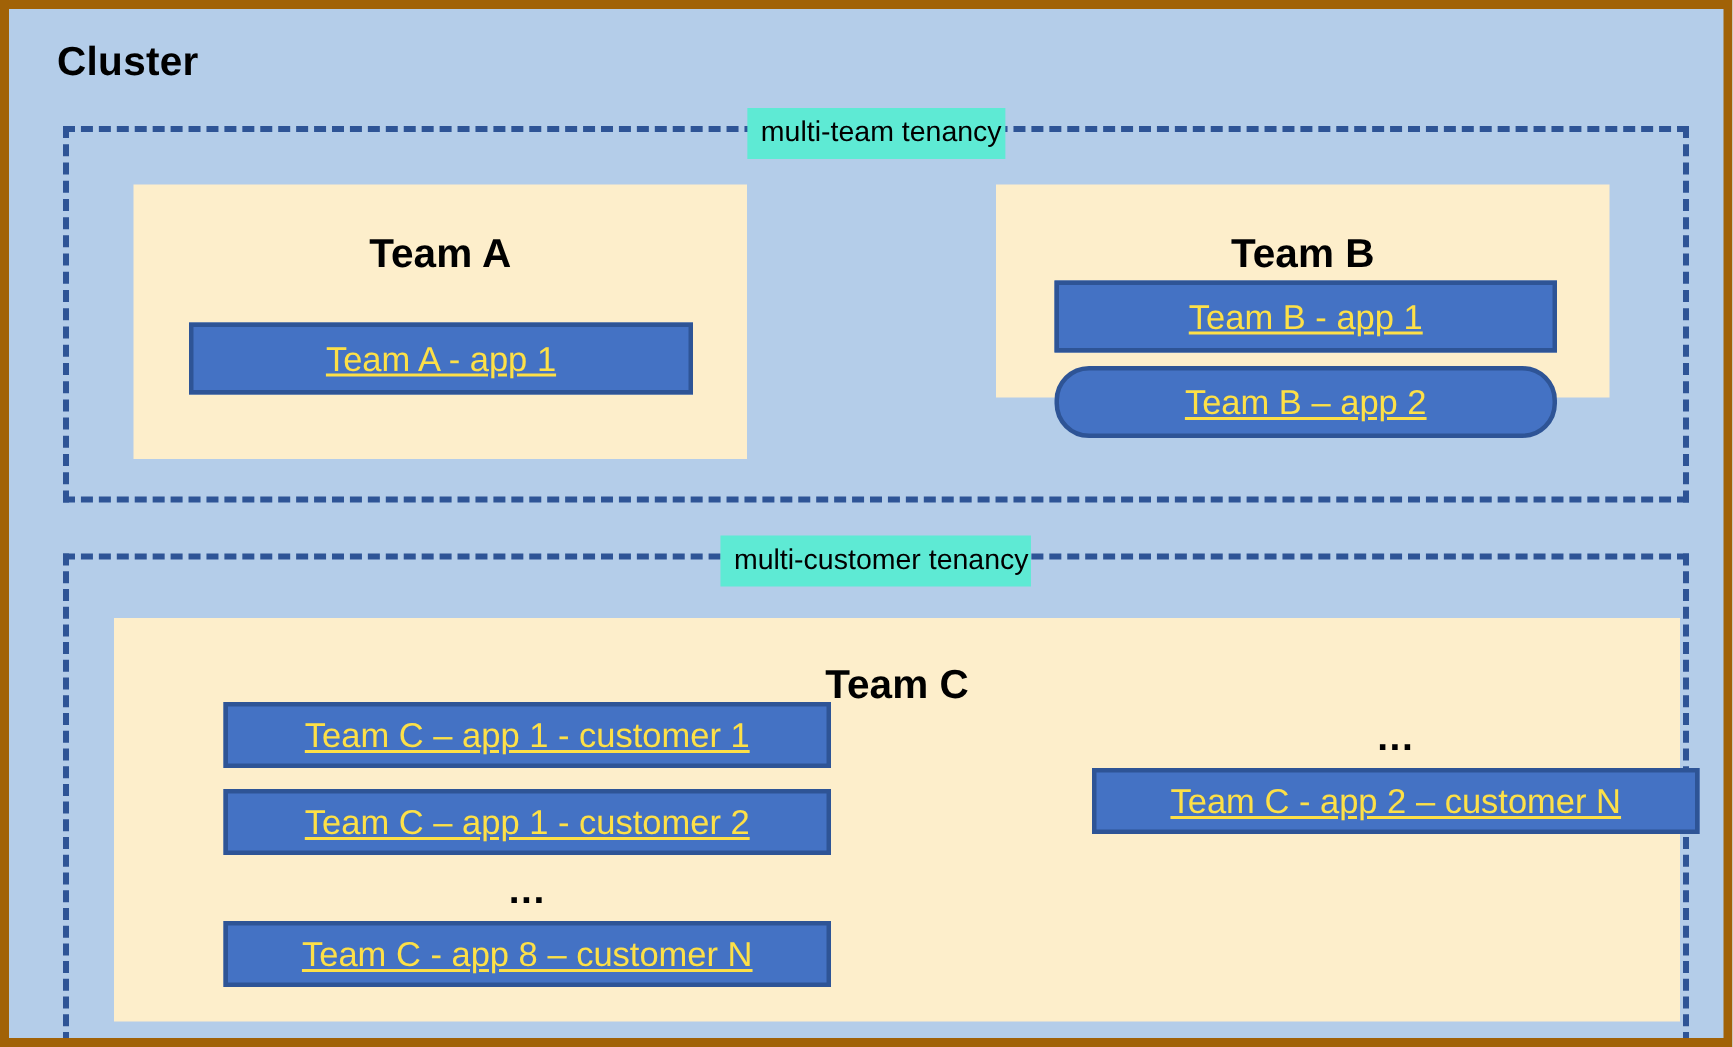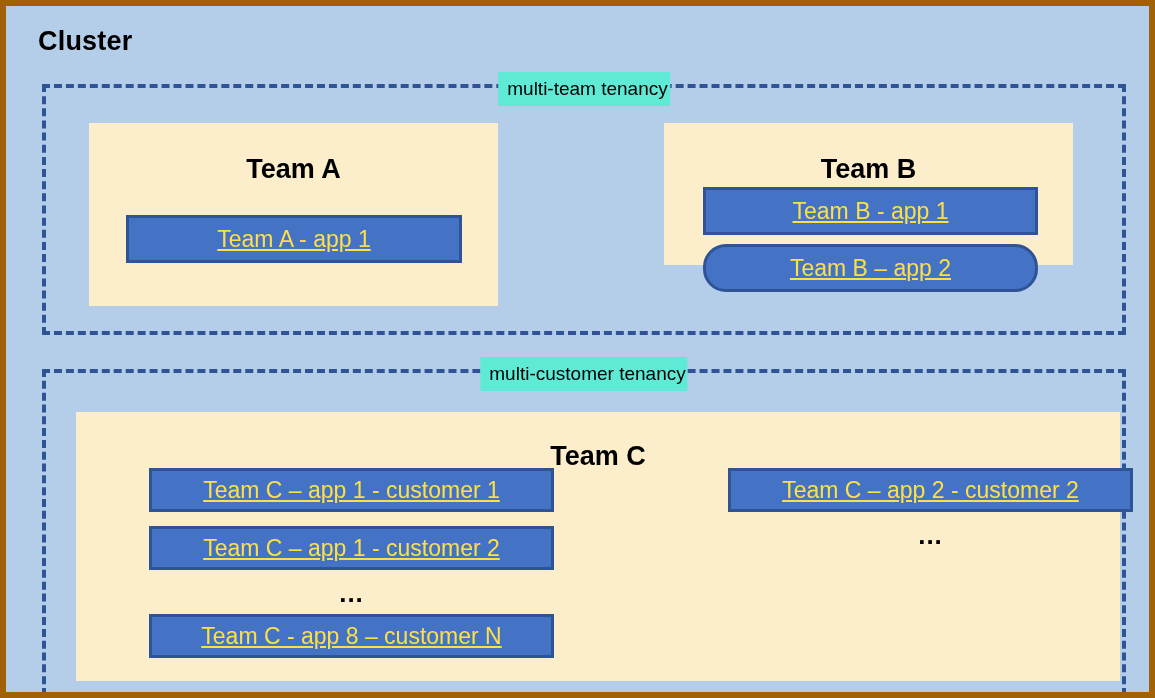--- a/index.html
+++ b/index.html
@@ -186,20 +186,20 @@
     <div class="teamc-columns">
 
       <div class="teamc-column">
         <div class="app-box">Team C – app 1 - customer 1</div>
         <div class="app-box">Team C – app 1 - customer 2</div>
         <div class="ellipsis-row">...</div>
         <div class="app-box">Team C - app 8 – customer N</div>
       </div>
 
       <div class="teamc-column">
-        <div class="app-box">Team C – app 2 - customer 2</div>
         <div class="ellipsis-row">...</div>
+        <div class="app-box">Team C - app 2 – customer N</div>
       </div>
 
     </div>
   </div>
 
 </div>
 
 </body></html>

